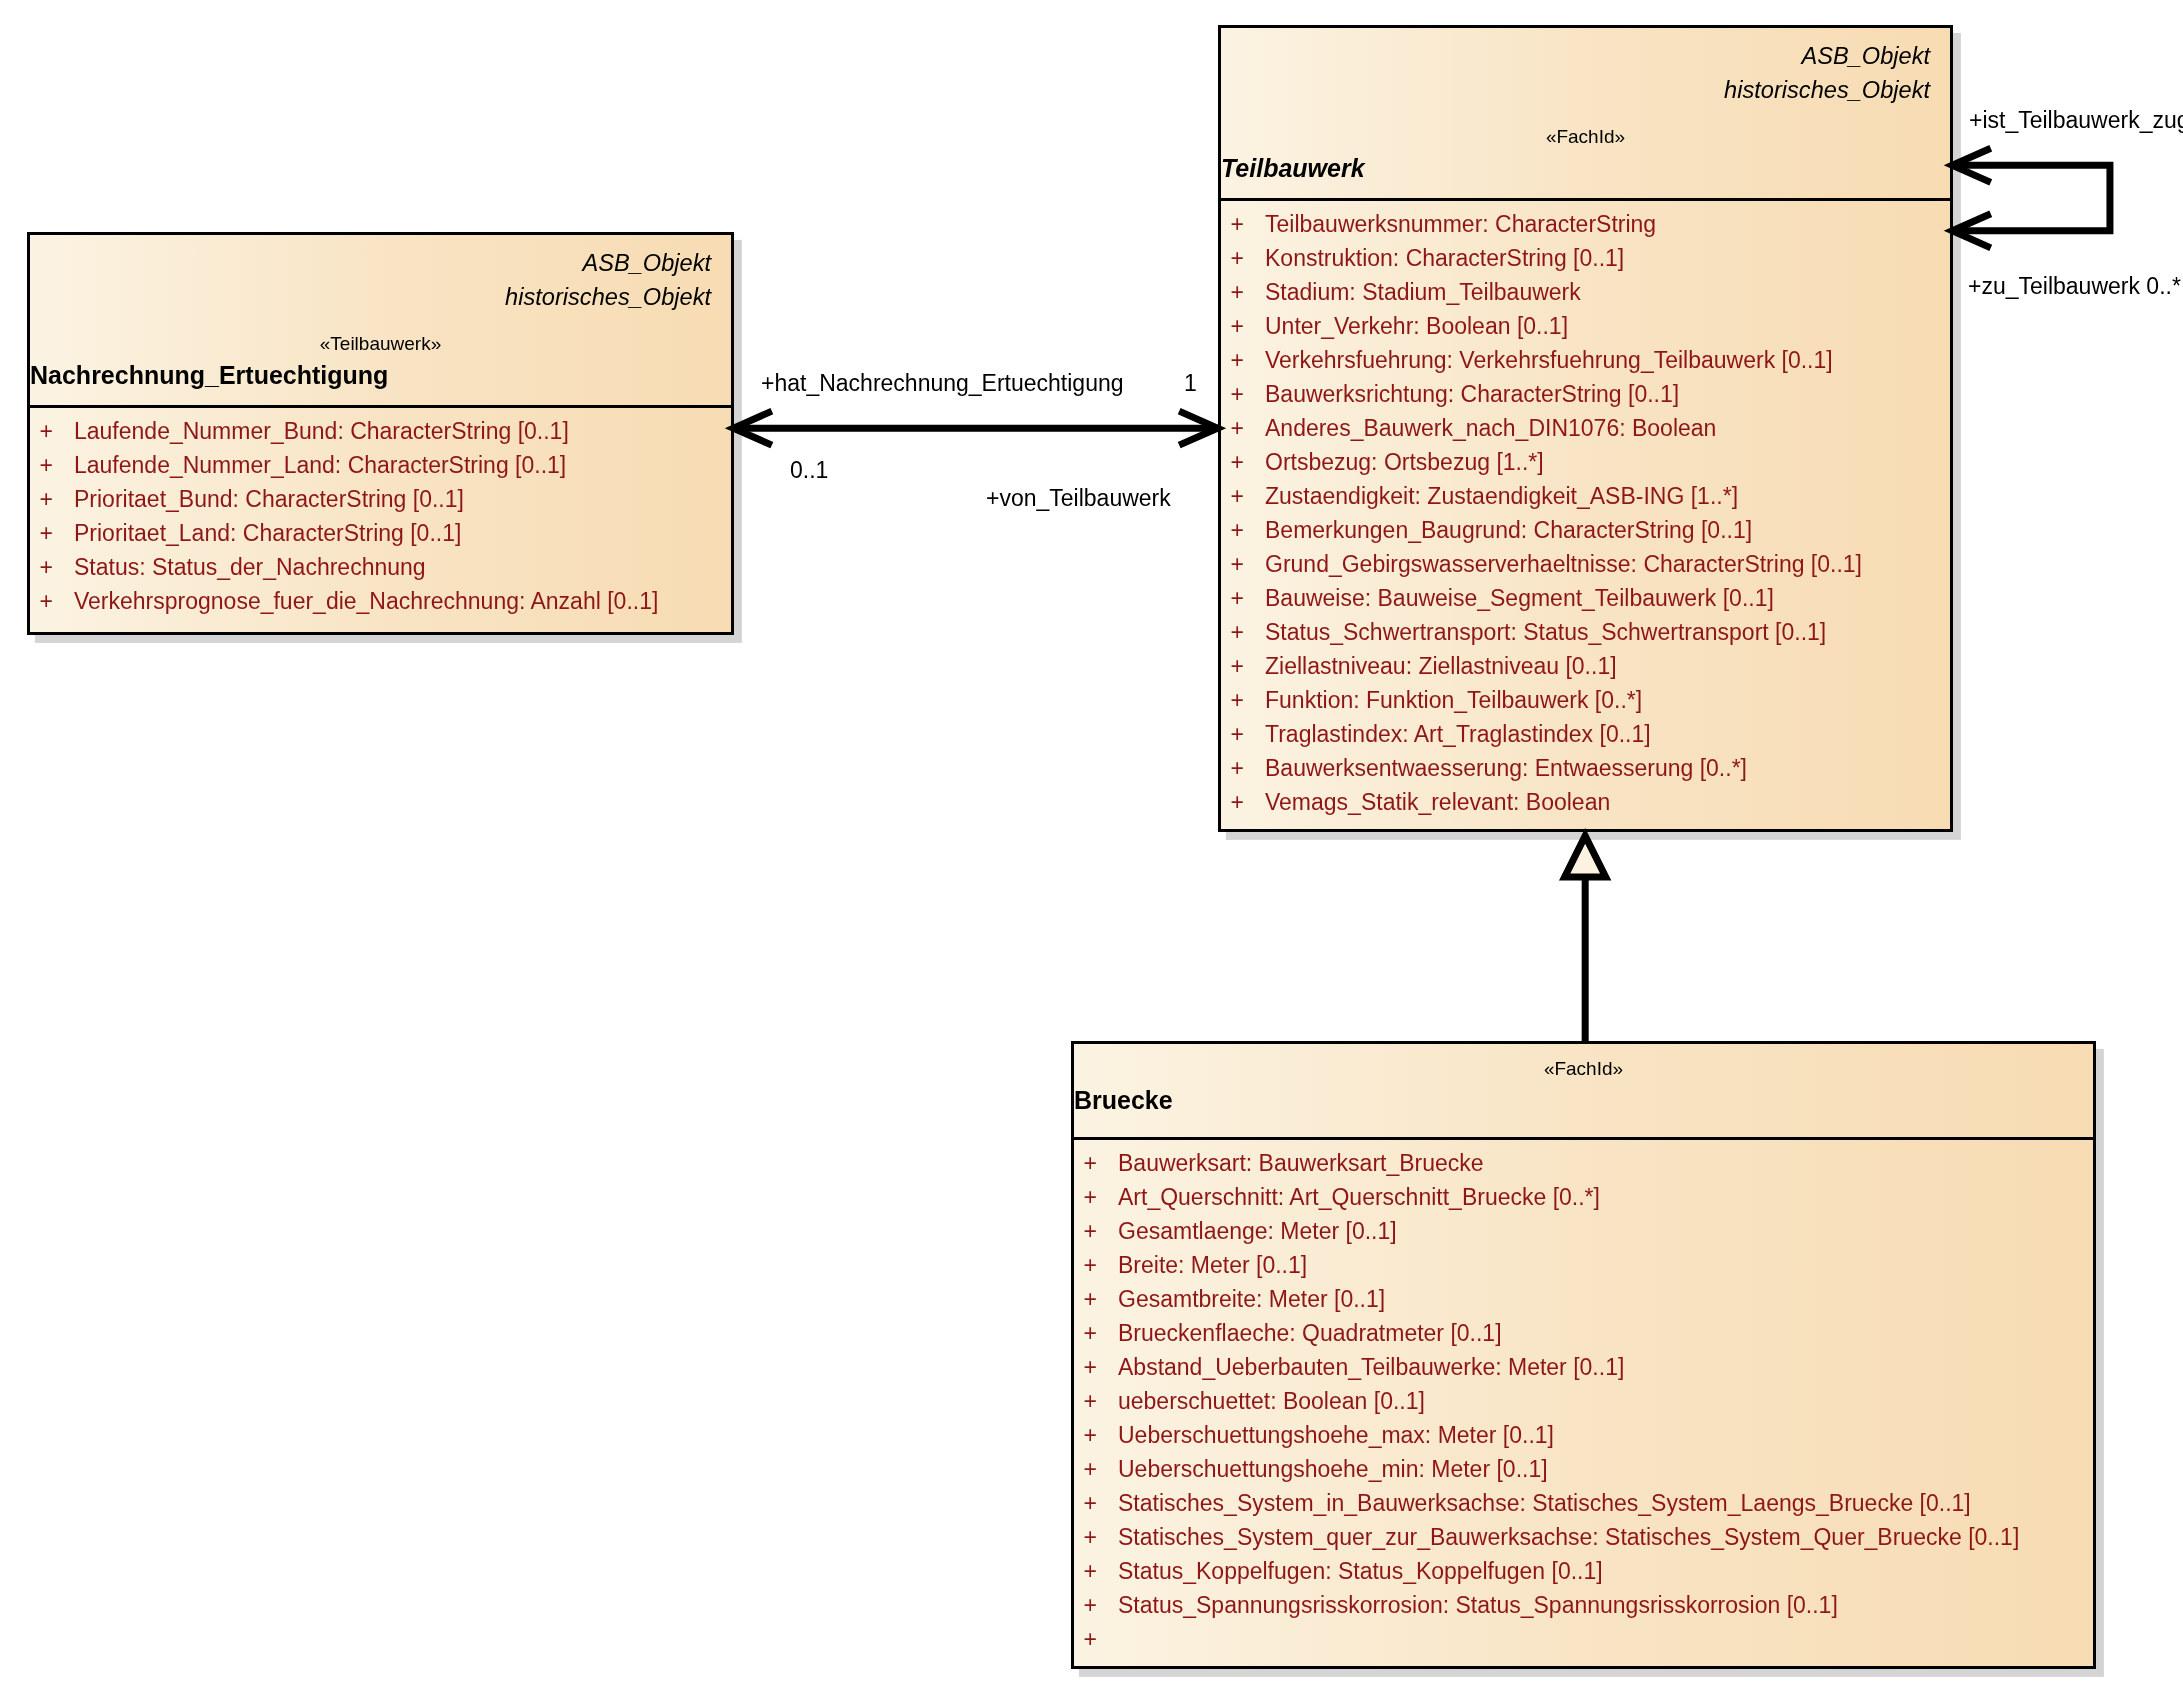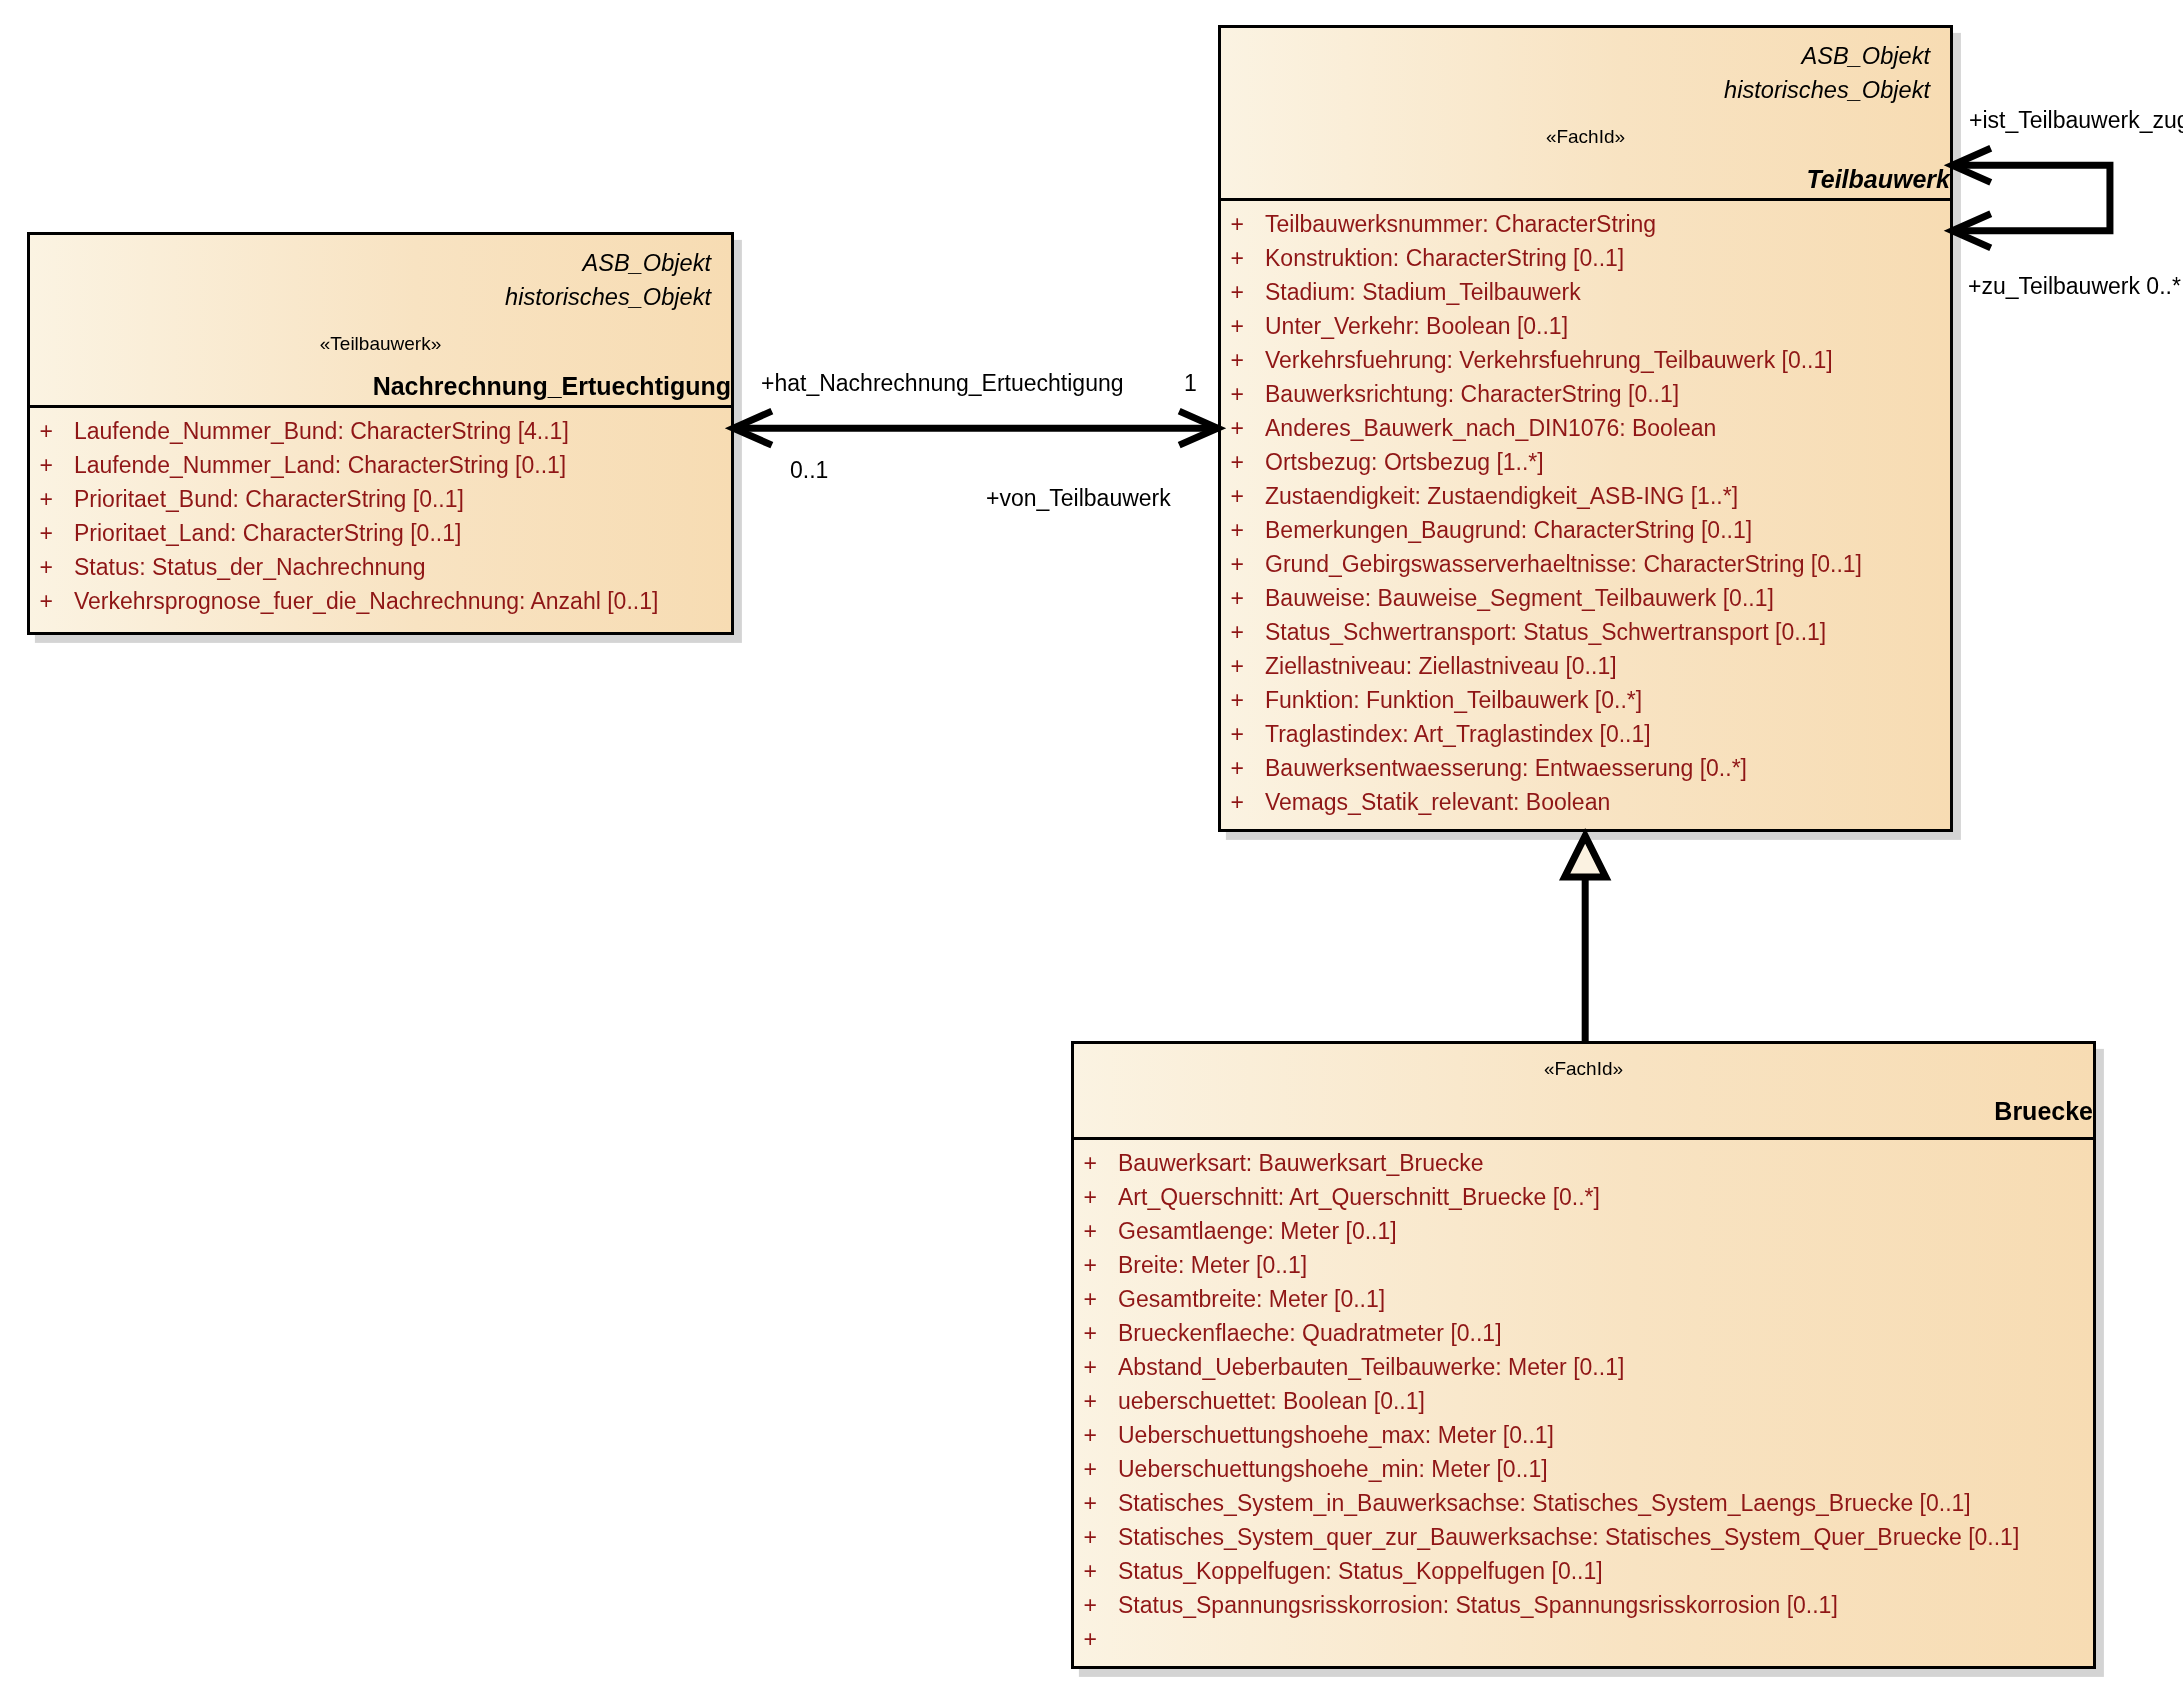--- a/index.html
+++ b/index.html
@@ -40,24 +40,24 @@
     font-size: 19px;
     line-height: 27px;
     margin-top: 15.7px;
     color: #000000;
     text-align: center;
     white-space: nowrap;
   }
   .clsname {
     font-size: 25px;
     line-height: 32px;
-    margin-top: 13px;
+    margin-top: 2px;
     font-weight: bold;
     color: #000000;
-    text-align: right;
+    text-align: left;
     white-space: nowrap;
   }
   .clsname.abstract { font-style: italic; }
   .cls-attrs {
     box-sizing: border-box;
     border-top: 3.5px solid #000000;
     padding-top: 6.1px;
   }
   .attr-row {
     display: flex;
@@ -110,21 +110,21 @@
     <div class="cls-header">
       <div class="tagline">ASB_Objekt</div>
       <div class="tagline">historisches_Objekt</div>
       <div class="stereotype">«Teilbauwerk»</div>
       <div class="clsname">Nachrechnung_Ertuechtigung</div>
     </div>
     <div class="cls-attrs">
 
         <div class="attr-row">
           <span class="vis">+</span>
-          <span class="attr-text">Laufende_Nummer_Bund: CharacterString [4..1]</span>
+          <span class="attr-text">Laufende_Nummer_Bund: CharacterString [0..1]</span>
         </div>
 
         <div class="attr-row">
           <span class="vis">+</span>
           <span class="attr-text">Laufende_Nummer_Land: CharacterString [0..1]</span>
         </div>
 
         <div class="attr-row">
           <span class="vis">+</span>
           <span class="attr-text">Prioritaet_Bund: CharacterString [0..1]</span>

